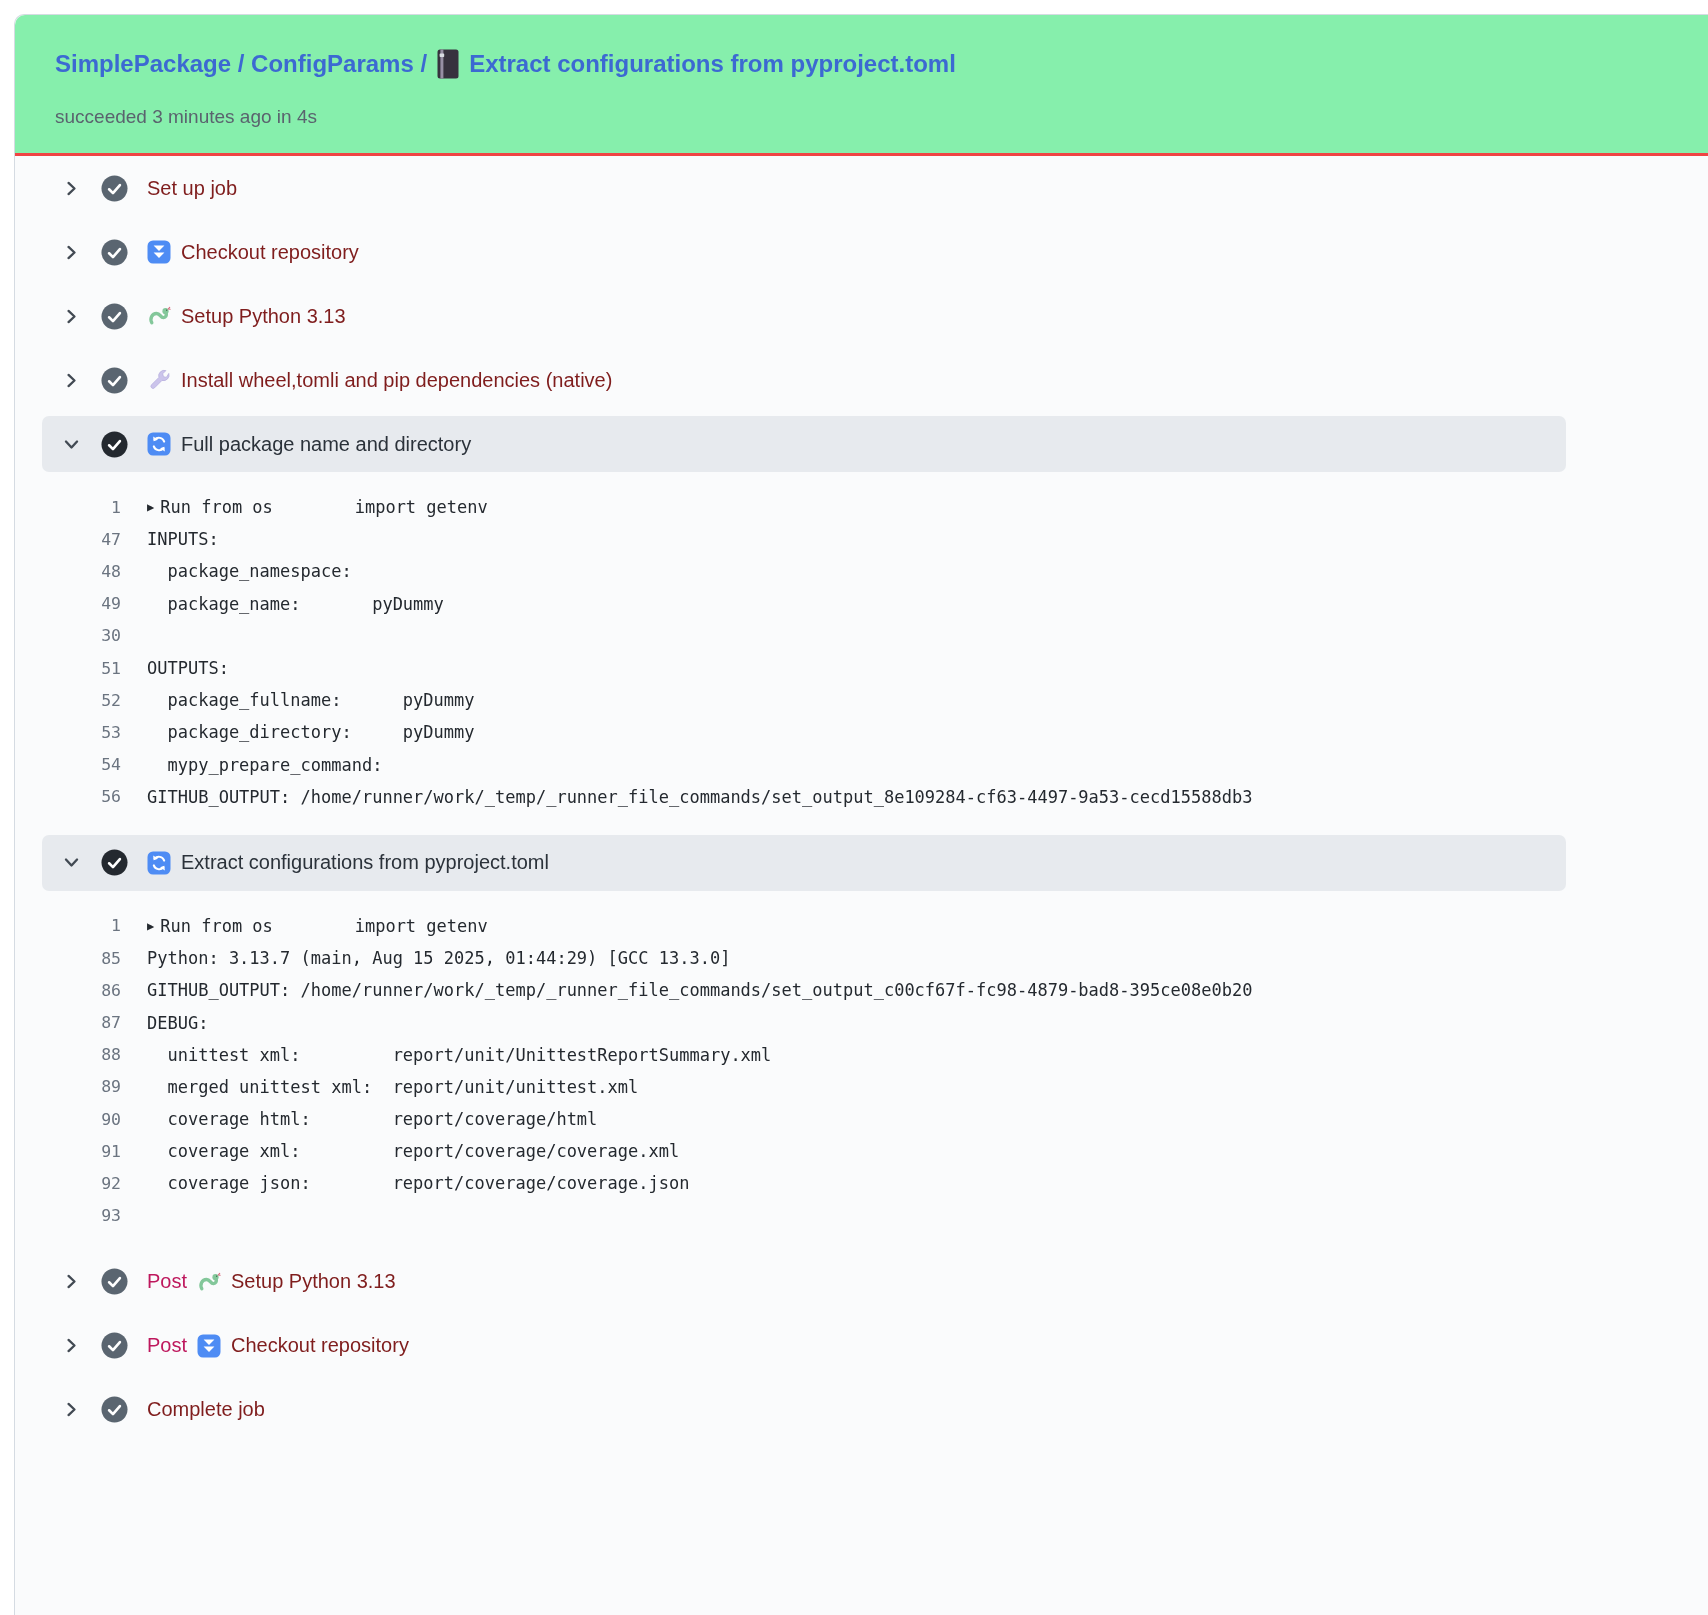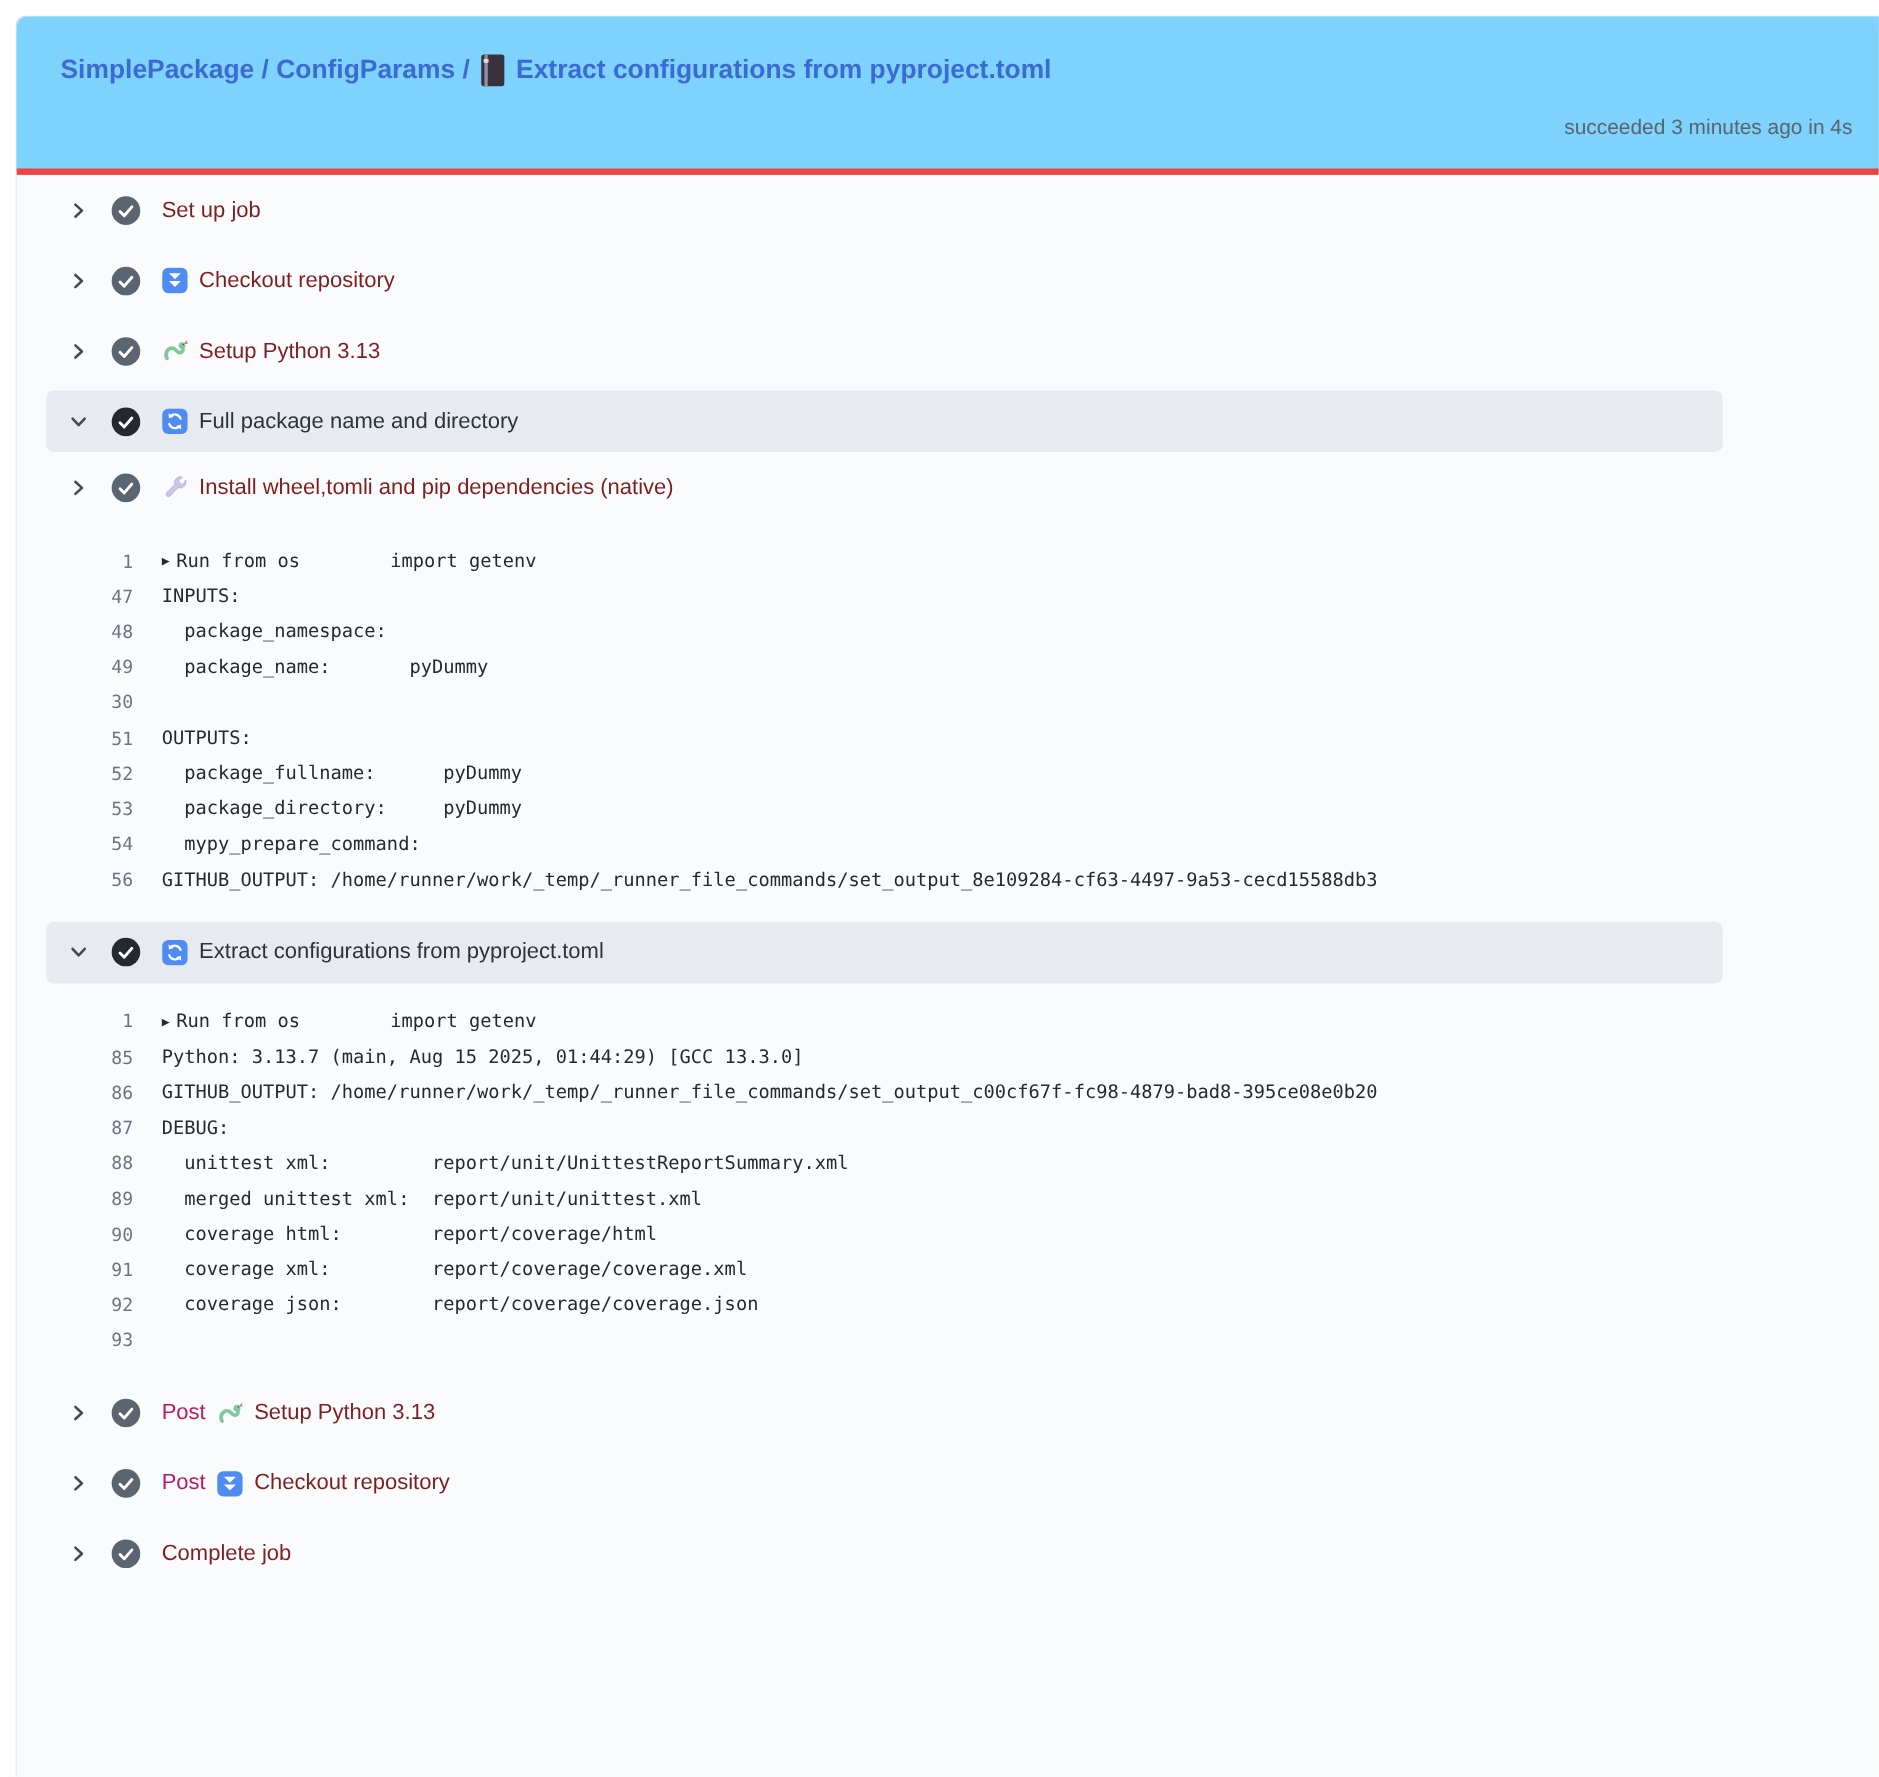--- a/index.html
+++ b/index.html
@@ -7,22 +7,22 @@
     width:1708px; height:1615px; background:#ffffff; overflow:hidden; position:relative;
     font-family:"Liberation Sans", sans-serif;
   }
   .panel {
     position:absolute; left:14px; top:14px; width:1694px; height:1601px;
     box-sizing:border-box; background:#fafbfc;
     border-left:1px solid #d5dbe2; border-top:1px solid #d5dbe2;
     border-top-left-radius:10px;
   }
   .job-header {
-    background:#7dd3fc; border-bottom:6px solid #ef4444;
-    border-top-left-radius:10px; padding:34px 24px 25px 40px;text-align:right;
+    background:#86efac; border-bottom:3px solid #ef4444;
+    border-top-left-radius:10px; padding:34px 24px 25px 40px;
   }
   .title-row { display:flex; align-items:center; gap:10px; color:#3c69d2; font-size:24px; font-weight:700; }
   .title-row .crumb, .title-row .ttl { white-space:nowrap; }
   .status { margin-top:27px; color:#5a636e; font-size:19px; }
 
   .steps { margin-left:27px; width:1524px; }
   .step-row { height:64px; display:flex; align-items:center; padding-left:21px; box-sizing:border-box; }
   .step-row.expanded { height:56px; background:#e7eaee; border-radius:7px; margin-top:4px; }
   .icon-wrap { display:flex; align-items:center; justify-content:center; flex:none; }
   .chev  { width:17px; height:17px; margin-right:21px; }
@@ -110,20 +110,39 @@
         <span class="icon-wrap emoji">
           <svg viewBox="0 0 24 24" width="24" height="24">
             <path d="M4.8 18.8 C2.6 14.6 5.0 9.6 9.5 9.5 C13.3 9.4 13.3 13.8 16.5 13.6 C18.8 13.4 19.8 11.4 19.2 9.4" fill="none" stroke="#83c79a" stroke-width="3.4" stroke-linecap="round"></path>
             <circle cx="18.5" cy="7.2" r="3.1" fill="#83c79a"></circle>
             <circle cx="19.7" cy="6.2" r="0.6" fill="#2f4a3a"></circle>
             <path d="M21.2 5.0 l1.5-1.7 M21.2 5.0 l2.0 0.2" fill="none" stroke="#d86a7d" stroke-width="1.1" stroke-linecap="round"></path>
           </svg>
         </span>
         <span class="step-label">Setup Python 3.13</span>
       </div>
+      <div class="step-row">
+        <span class="icon-wrap chev">
+          <svg viewBox="0 0 16 16" width="17" height="17">
+            <path d="M5.2 2.8 L10.8 8 L5.2 13.2" fill="none" stroke="#424a53" stroke-width="2.2" stroke-linecap="round" stroke-linejoin="round"></path>
+          </svg>
+        </span>
+        <span class="icon-wrap check">
+          <svg viewBox="0 0 28 28" width="27" height="27">
+            <circle cx="14" cy="14" r="13.5" fill="#5a6570"></circle>
+            <path d="M8.4 14.8 l4 4 7.2-8.4" fill="none" stroke="#fff" stroke-width="2.7" stroke-linecap="round" stroke-linejoin="round"></path>
+          </svg>
+        </span>
+        <span class="icon-wrap emoji">
+          <svg viewBox="0 0 24 24" width="24" height="24">
+            <path d="M21.8 5.4 a5.5 5.5 0 0 1 -6.8 7.0 L7.6 19.8 a2.15 2.15 0 0 1 -3.05 -3.05 L11.9 9.4 a5.5 5.5 0 0 1 7.0 -6.8 L15.7 5.8 l0.75 2.85 2.85 0.75 z" fill="#cbc4eb" stroke="#b3abdd" stroke-width="0.7"></path>
+          </svg>
+        </span>
+        <span class="step-label">Install wheel,tomli and pip dependencies (native)</span>
+      </div>
       <div class="step-row expanded">
         <span class="icon-wrap chev">
           <svg viewBox="0 0 16 16" width="17" height="17">
             <path d="M2.8 5.2 L8 10.8 L13.2 5.2" fill="none" stroke="#424a53" stroke-width="2.2" stroke-linecap="round" stroke-linejoin="round"></path>
           </svg>
         </span>
         <span class="icon-wrap check">
           <svg viewBox="0 0 28 28" width="27" height="27">
             <circle cx="14" cy="14" r="13.5" fill="#24292f"></circle>
             <path d="M8.4 14.8 l4 4 7.2-8.4" fill="none" stroke="#fff" stroke-width="2.7" stroke-linecap="round" stroke-linejoin="round"></path>
@@ -133,39 +152,20 @@
           <svg viewBox="0 0 24 24" width="24" height="24">
             <rect x="0.5" y="0.5" width="23" height="23" rx="5.5" fill="#4e8cf4"></rect>
             <path d="M17.2 9.6 A5.7 5.7 0 0 0 7.6 7.6" fill="none" stroke="#fff" stroke-width="2" stroke-linecap="round"></path>
             <path d="M6.2 4.6 l0.4 4.6 4.4-1.4 z" fill="#fff"></path>
             <path d="M6.8 14.4 A5.7 5.7 0 0 0 16.4 16.4" fill="none" stroke="#fff" stroke-width="2" stroke-linecap="round"></path>
             <path d="M17.8 19.4 l-0.4-4.6-4.4 1.4 z" fill="#fff"></path>
           </svg>
         </span>
         <span class="step-label">Full package name and directory</span>
       </div>
-      <div class="step-row">
-        <span class="icon-wrap chev">
-          <svg viewBox="0 0 16 16" width="17" height="17">
-            <path d="M5.2 2.8 L10.8 8 L5.2 13.2" fill="none" stroke="#424a53" stroke-width="2.2" stroke-linecap="round" stroke-linejoin="round"></path>
-          </svg>
-        </span>
-        <span class="icon-wrap check">
-          <svg viewBox="0 0 28 28" width="27" height="27">
-            <circle cx="14" cy="14" r="13.5" fill="#5a6570"></circle>
-            <path d="M8.4 14.8 l4 4 7.2-8.4" fill="none" stroke="#fff" stroke-width="2.7" stroke-linecap="round" stroke-linejoin="round"></path>
-          </svg>
-        </span>
-        <span class="icon-wrap emoji">
-          <svg viewBox="0 0 24 24" width="24" height="24">
-            <path d="M21.8 5.4 a5.5 5.5 0 0 1 -6.8 7.0 L7.6 19.8 a2.15 2.15 0 0 1 -3.05 -3.05 L11.9 9.4 a5.5 5.5 0 0 1 7.0 -6.8 L15.7 5.8 l0.75 2.85 2.85 0.75 z" fill="#cbc4eb" stroke="#b3abdd" stroke-width="0.7"></path>
-          </svg>
-        </span>
-        <span class="step-label">Install wheel,tomli and pip dependencies (native)</span>
-      </div>
       <div class="log-block">
         <div class="log-line">
           <span class="log-num">1</span>
           <span class="log-toggle">▶</span>
           <span class="log-text after-toggle">Run from os        import getenv</span>
         </div>
         <div class="log-line">
           <span class="log-num">47</span>
           <span class="log-text">INPUTS:</span>
         </div>

